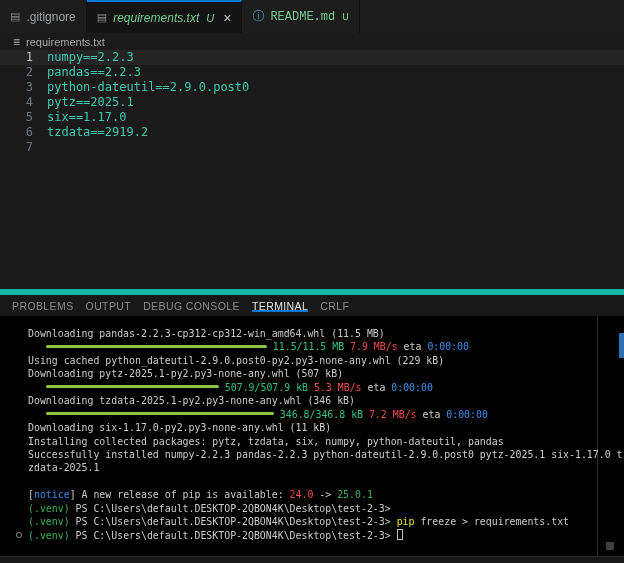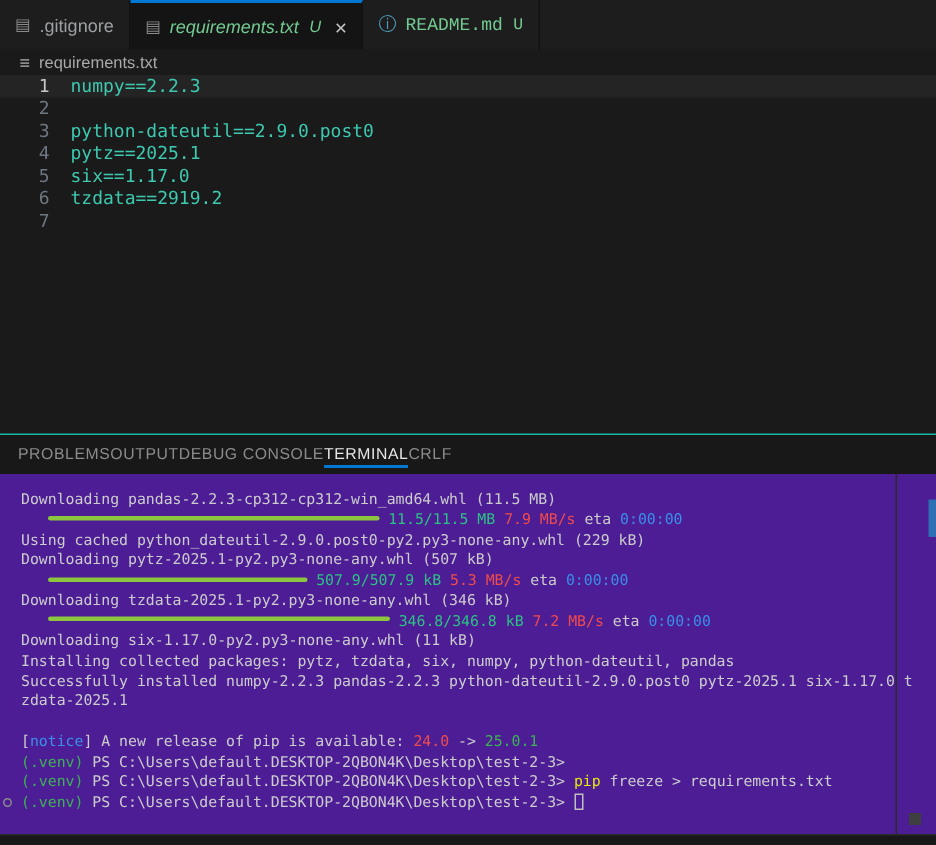--- a/index.html
+++ b/index.html
@@ -26,30 +26,30 @@
   
   .editor { height:239px; background:#1a1a1a; font-family:"DejaVu Sans Mono", monospace;
             font-size:12px; }
   .eline { display:flex; height:15px; line-height:15px; }
   .eline .gut { width:33px; text-align:right; color:#6e7681; flex:none; }
   .eline .code { margin-left:14px; color:#3dc9b0; white-space:pre; }
   .eline.cur { background:#242424; }
   .eline.cur .gut { color:#c6c6c6; }
 
   
-  .panel-tabs { height:27px; border-top:1px solid #14b8a6; background:#181818;
-                display:flex; align-items:stretch; padding-left:12px; gap:0; }
+  .panel-tabs { height:27px; border-top:6px solid #14b8a6; background:#181818;
+                display:flex; align-items:stretch; padding-left:12px; gap:12px; }
   .ptab { display:flex; align-items:center; font-size:10.5px; letter-spacing:.4px;
           color:#8c8c8c; cursor:pointer; position:relative; }
   .ptab.active { color:#e7e7e7;text-align:center; }
   .ptab.active::after { content:""; position:absolute; left:0; right:0; bottom:4px;
                         height:2px; background:#0078d4; }
 
   
-  .terminal { height:240px; background:#4c1d95; padding:11px 0 0 14px; position:relative;
+  .terminal { height:240px; background:#000000; padding:11px 0 0 28px; position:relative;
               font-family:"DejaVu Sans Mono", monospace; font-size:9.9px; color:#cccccc; }
   .terminal::before { content:""; position:absolute; top:0; bottom:0; left:597px;
                       width:1px; background:#2a2a2a; }
   .tline { height:13.44px; line-height:13.44px; white-space:pre; position:relative; }
   .c-g  { color:#3cb454; }
   .c-gt { color:#2dc284; }
   .c-r  { color:#f14c4c; }
   .c-b  { color:#3b8eea; }
   .c-y  { color:#e5e510; }
   .c-fg { color:#cccccc; }
@@ -97,20 +97,21 @@
 </div>
 
 <div class="editor">
   <div>
       <div class="eline cur">
         <span class="gut">1</span>
         <span class="code">numpy==2.2.3</span>
       </div>
       <div class="eline">
         <span class="gut">2</span>
+        <span class="code">pandas==2.2.3</span>
       </div>
       <div class="eline">
         <span class="gut">3</span>
         <span class="code">python-dateutil==2.9.0.post0</span>
       </div>
       <div class="eline">
         <span class="gut">4</span>
         <span class="code">pytz==2025.1</span>
       </div>
       <div class="eline">

